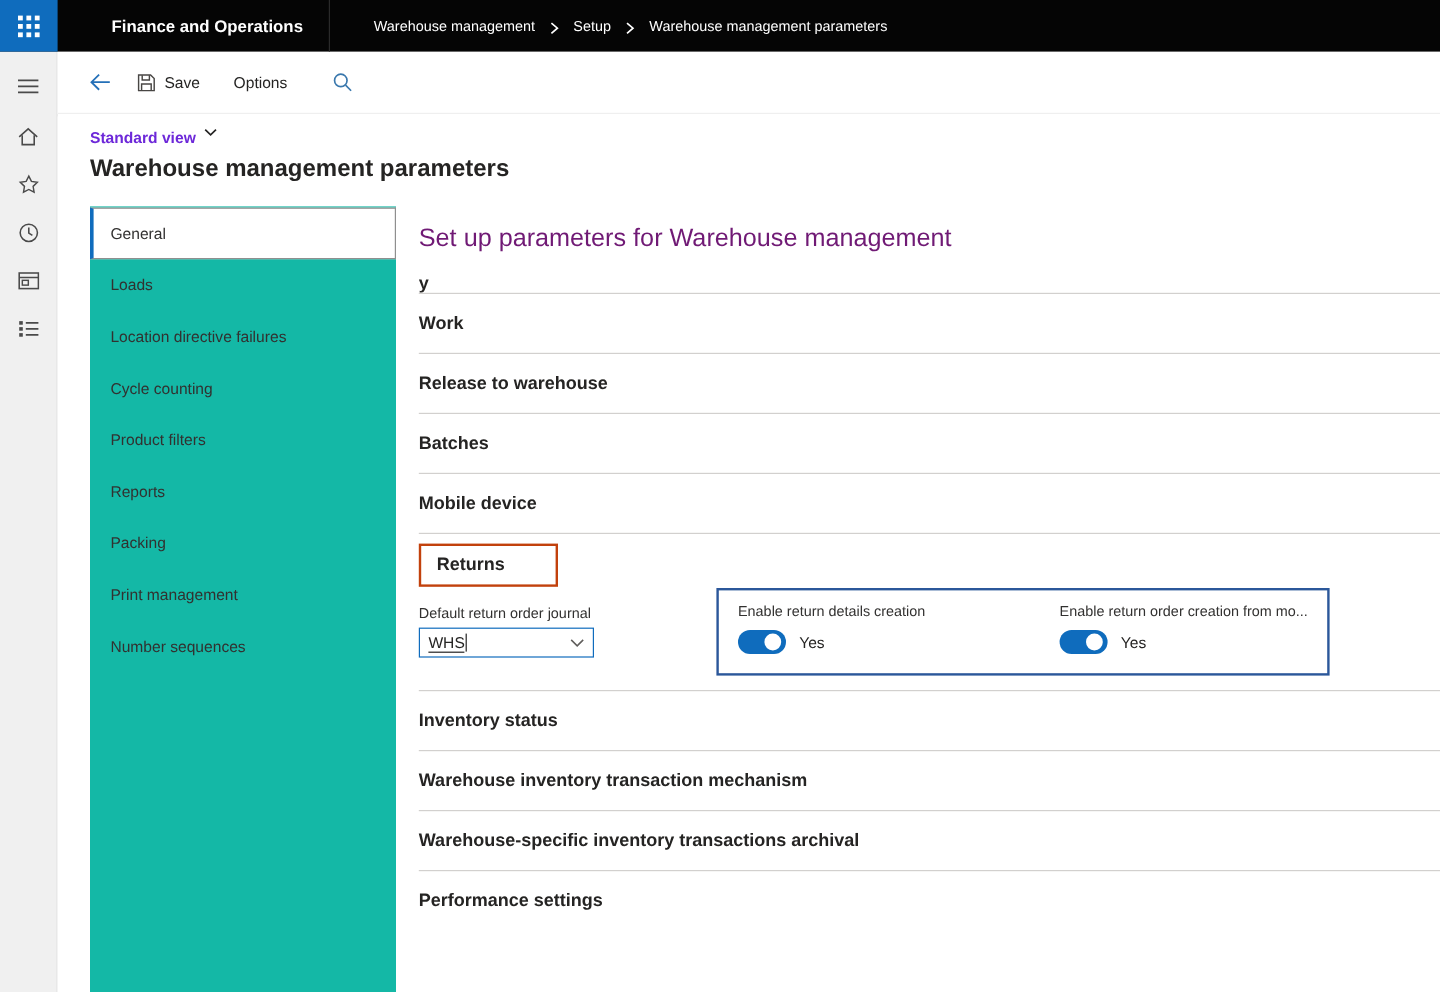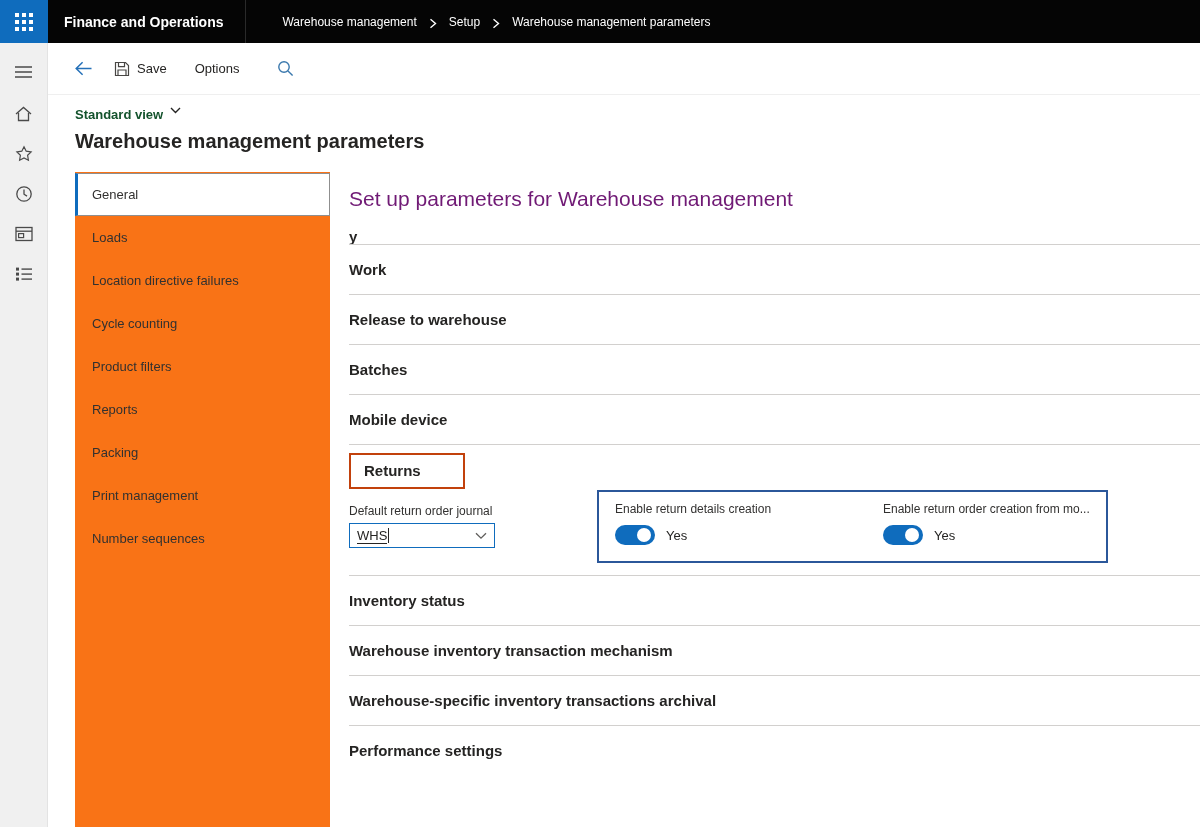--- a/index.html
+++ b/index.html
@@ -3,47 +3,47 @@
 <meta charset="utf-8">
 <style>
   * { margin:0; padding:0; box-sizing:border-box; }
   html,body { width:1200px; height:827px; font-family:"Liberation Sans",sans-serif; background:#ffffff; overflow:hidden; position:relative; color:#252423; }
 
   
   .topbar { position:absolute; top:0; left:0; width:1200px; height:43px; background:#050505; display:flex; align-items:center; color:#fff; z-index:10; }
   .waffle { width:48px; height:43px; background:#0f6cbd; display:flex; align-items:center; justify-content:center; cursor:pointer; flex:0 0 48px; }
   .waffle-grid { display:grid; grid-template-columns:repeat(3,4px); grid-template-rows:repeat(3,4px); gap:3px; }
   .waffle-grid span { background:#fff; display:block; }
-  .app-title { font-size:14px; font-weight:700; padding:0 22px 0 16px; white-space:nowrap; cursor:pointer; }
+  .app-title { font-size:14px; font-weight:700; padding:0 22px 0 16px; white-space:nowrap; cursor:pointer;margin-left:29px; }
   .topbar-divider { width:1px; height:43px; background:#2a2a2a; }
   .breadcrumb { display:flex; align-items:flex-end; gap:12px; margin-left:36px; font-size:12px; }
   .crumb { cursor:pointer; white-space:nowrap; }
   .crumb-chevron { display:flex; align-items:center; }
 
   
   .rail { position:absolute; top:43px; left:0; width:48px; height:784px; background:#f0f0f0; border-right:1px solid #e3e3e3; display:flex; flex-direction:column; align-items:center; padding-top:9px; }
   .rail-btn { width:48px; height:40px; display:flex; align-items:center; justify-content:center; cursor:pointer; }
   .rail-btn.gap { margin-bottom:2px; }
 
   
   .toolbar { position:absolute; top:43px; left:48px; width:1152px; height:52px; background:#fff; display:flex; align-items:center; padding-left:20px; border-bottom:1px solid #efefef; }
   .back-btn { width:30px; height:30px; display:flex; align-items:center; justify-content:center; cursor:pointer; }
   .save-btn { display:flex; align-items:center; gap:7px; font-size:13px; color:#252423; margin-left:16px; cursor:pointer; }
   .options-btn { margin-left:28px; font-size:13px; cursor:pointer; }
   .search-btn { margin-left:32px; width:28px; height:28px; display:flex; align-items:center; justify-content:center; cursor:pointer; }
 
   
   .page { position:absolute; top:97px; left:48px; width:1152px; height:730px; background:#fff; }
-  .view-row { position:absolute; top:10px; left:27px; display:flex; align-items:flex-start; gap:7px; font-size:13px; font-weight:600; color:#14532d; cursor:pointer; }
+  .view-row { position:absolute; top:10px; left:27px; display:flex; align-items:flex-start; gap:7px; font-size:13px; font-weight:600; color:#6d28d9; cursor:pointer; }
   .page-title { position:absolute; top:33px; left:27px; font-size:20px; font-weight:700; color:#252423; }
 
   .panel { position:absolute; top:75px; left:27px; right:0; bottom:0; display:flex; }
 
   
-  .sidenav { width:255px; flex:0 0 255px; background:#f97316; padding-top:1px; }
+  .sidenav { width:255px; flex:0 0 255px; background:#14b8a6; padding-top:1px; }
   .nav-item { height:43px; display:flex; align-items:center; padding-left:17px; font-size:13px; color:#323130; cursor:pointer; }
   .nav-item.selected { background:#fff; border:1px solid #8f8f8f; border-left:3px solid #0f6cbd; padding-left:14px; }
 
   
   .content { flex:1; margin-left:19px; display:flex; flex-direction:column; }
   .content-heading { padding-top:15px; font-size:21px; font-weight:400; color:#701a75; }
   .clip-frag { margin-top:17px; height:16px; overflow:hidden; font-size:15px; font-weight:600; color:#252423; }
   .section-row { border-top:1px solid #d2d0ce; height:50px; display:flex; align-items:center; font-size:15px; font-weight:600; color:#252423; cursor:pointer; }
   .section-row:first-of-type { margin-top:13px; }
 

